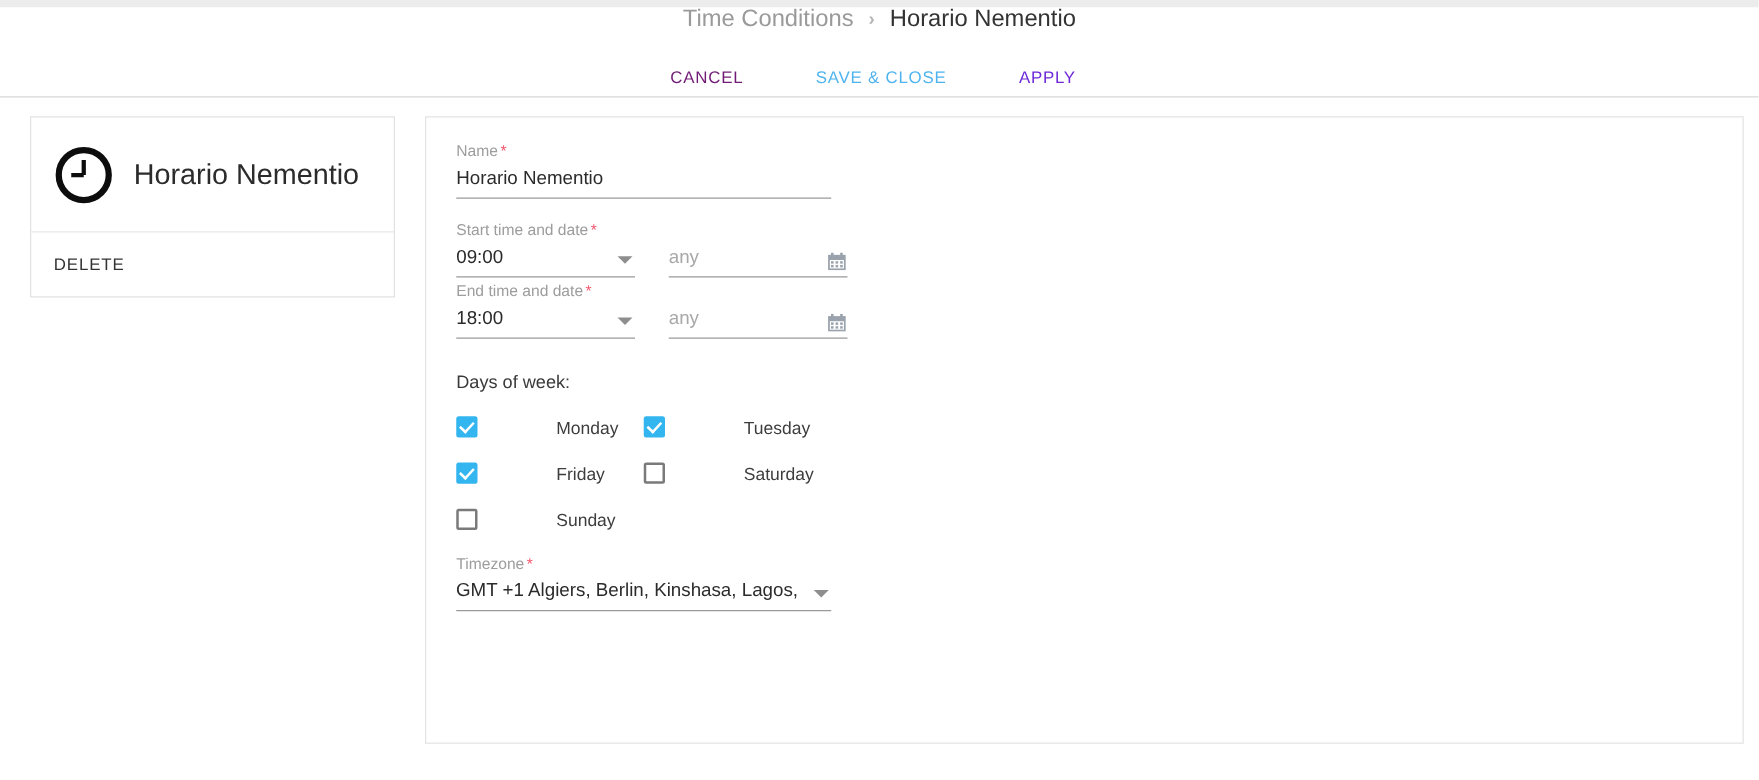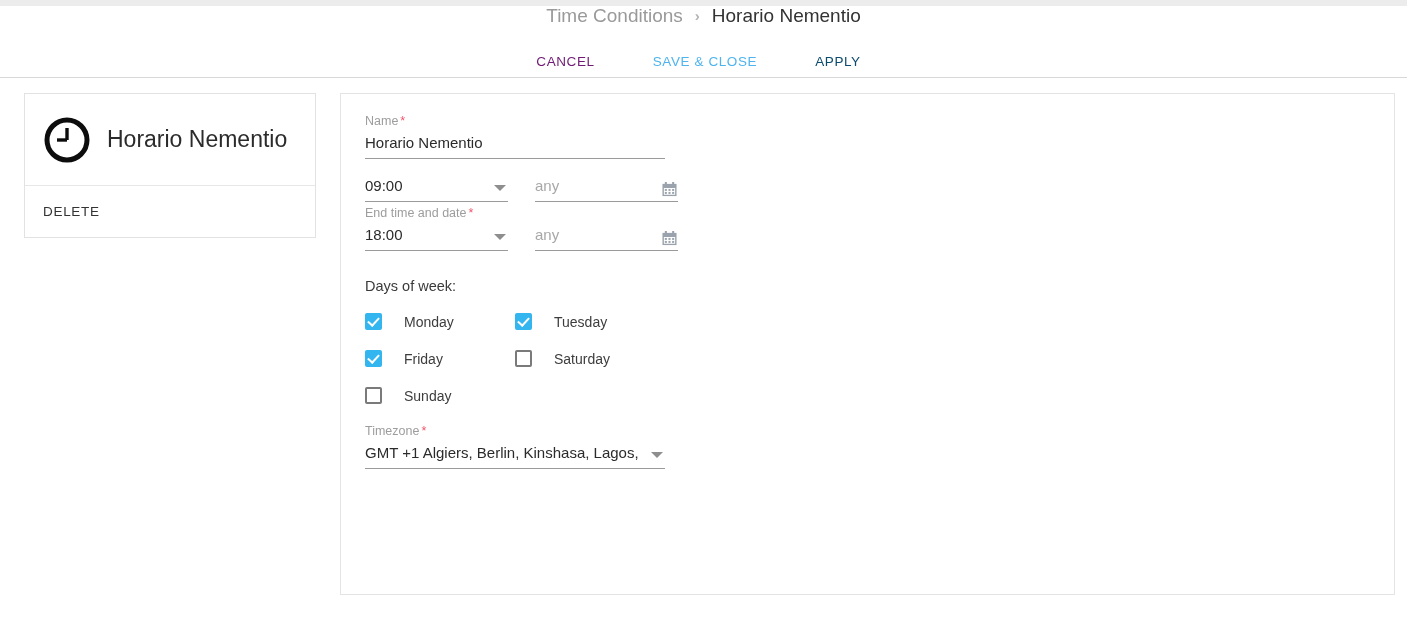--- a/index.html
+++ b/index.html
@@ -71,21 +71,21 @@
     letter-spacing: 0.6px;
     font-weight: 500;
     padding: 8px 14px;
     cursor: pointer;
     background: none;
     border: none;
     font-family: "Liberation Sans", sans-serif;
   }
   .hdr-btn.cancel { color: #701a75; margin-right: 30px; }
   .hdr-btn.save   { color: #4fb4ee; margin-right: 30px; }
-  .hdr-btn.apply  { color: #0c4a6e; margin-right: 10px; }
+  .hdr-btn.apply  { color: #6d28d9; margin-right: 10px; }
 
   
   .left-card {
     position: absolute;
     top: 93px;
     left: 24px;
     width: 292px;
     background: #ffffff;
     border: 1px solid #e2e2e2;
   }
@@ -200,20 +200,21 @@
   }
   .day-row {
     display: flex;
     margin-bottom: 20px;
   }
   .day-item {
     width: 150px;
     display: flex;
     align-items: center;
     cursor: pointer;
+    gap: 41px;
   }
   .cbox {
     width: 17px; height: 17px;
     flex: 0 0 17px;
     border-radius: 2px;
     position: relative;
   }
   .cbox.on {
     background: #33b5f0;
   }
@@ -282,20 +283,23 @@
 <div class="form-card">
 
   <div class="field-block">
     <div class="field-label">
       <span>Name</span><span class="req">*</span>
     </div>
     <input class="uline name-field" type="text" value="Horario Nementio" style="">
   </div>
 
   <div class="field-block" style="margin-top:18px;">
+    <div class="field-label">
+      <span>Start time and date</span><span class="req">*</span>
+    </div>
     <div class="row">
       <div class="select-wrap">
         <input class="uline" type="text" readonly="" value="09:00" style="">
         <span class="caret"></span>
       </div>
       <div class="date-wrap">
         <input class="uline" type="text" placeholder="any" style="">
         <svg class="cal-icon" viewBox="0 0 16 16">
           <rect x="0.5" y="2" width="15" height="13" fill="#9aa3ad"></rect>
           <rect x="3" y="0" width="2.2" height="3.4" fill="#9aa3ad"></rect>

